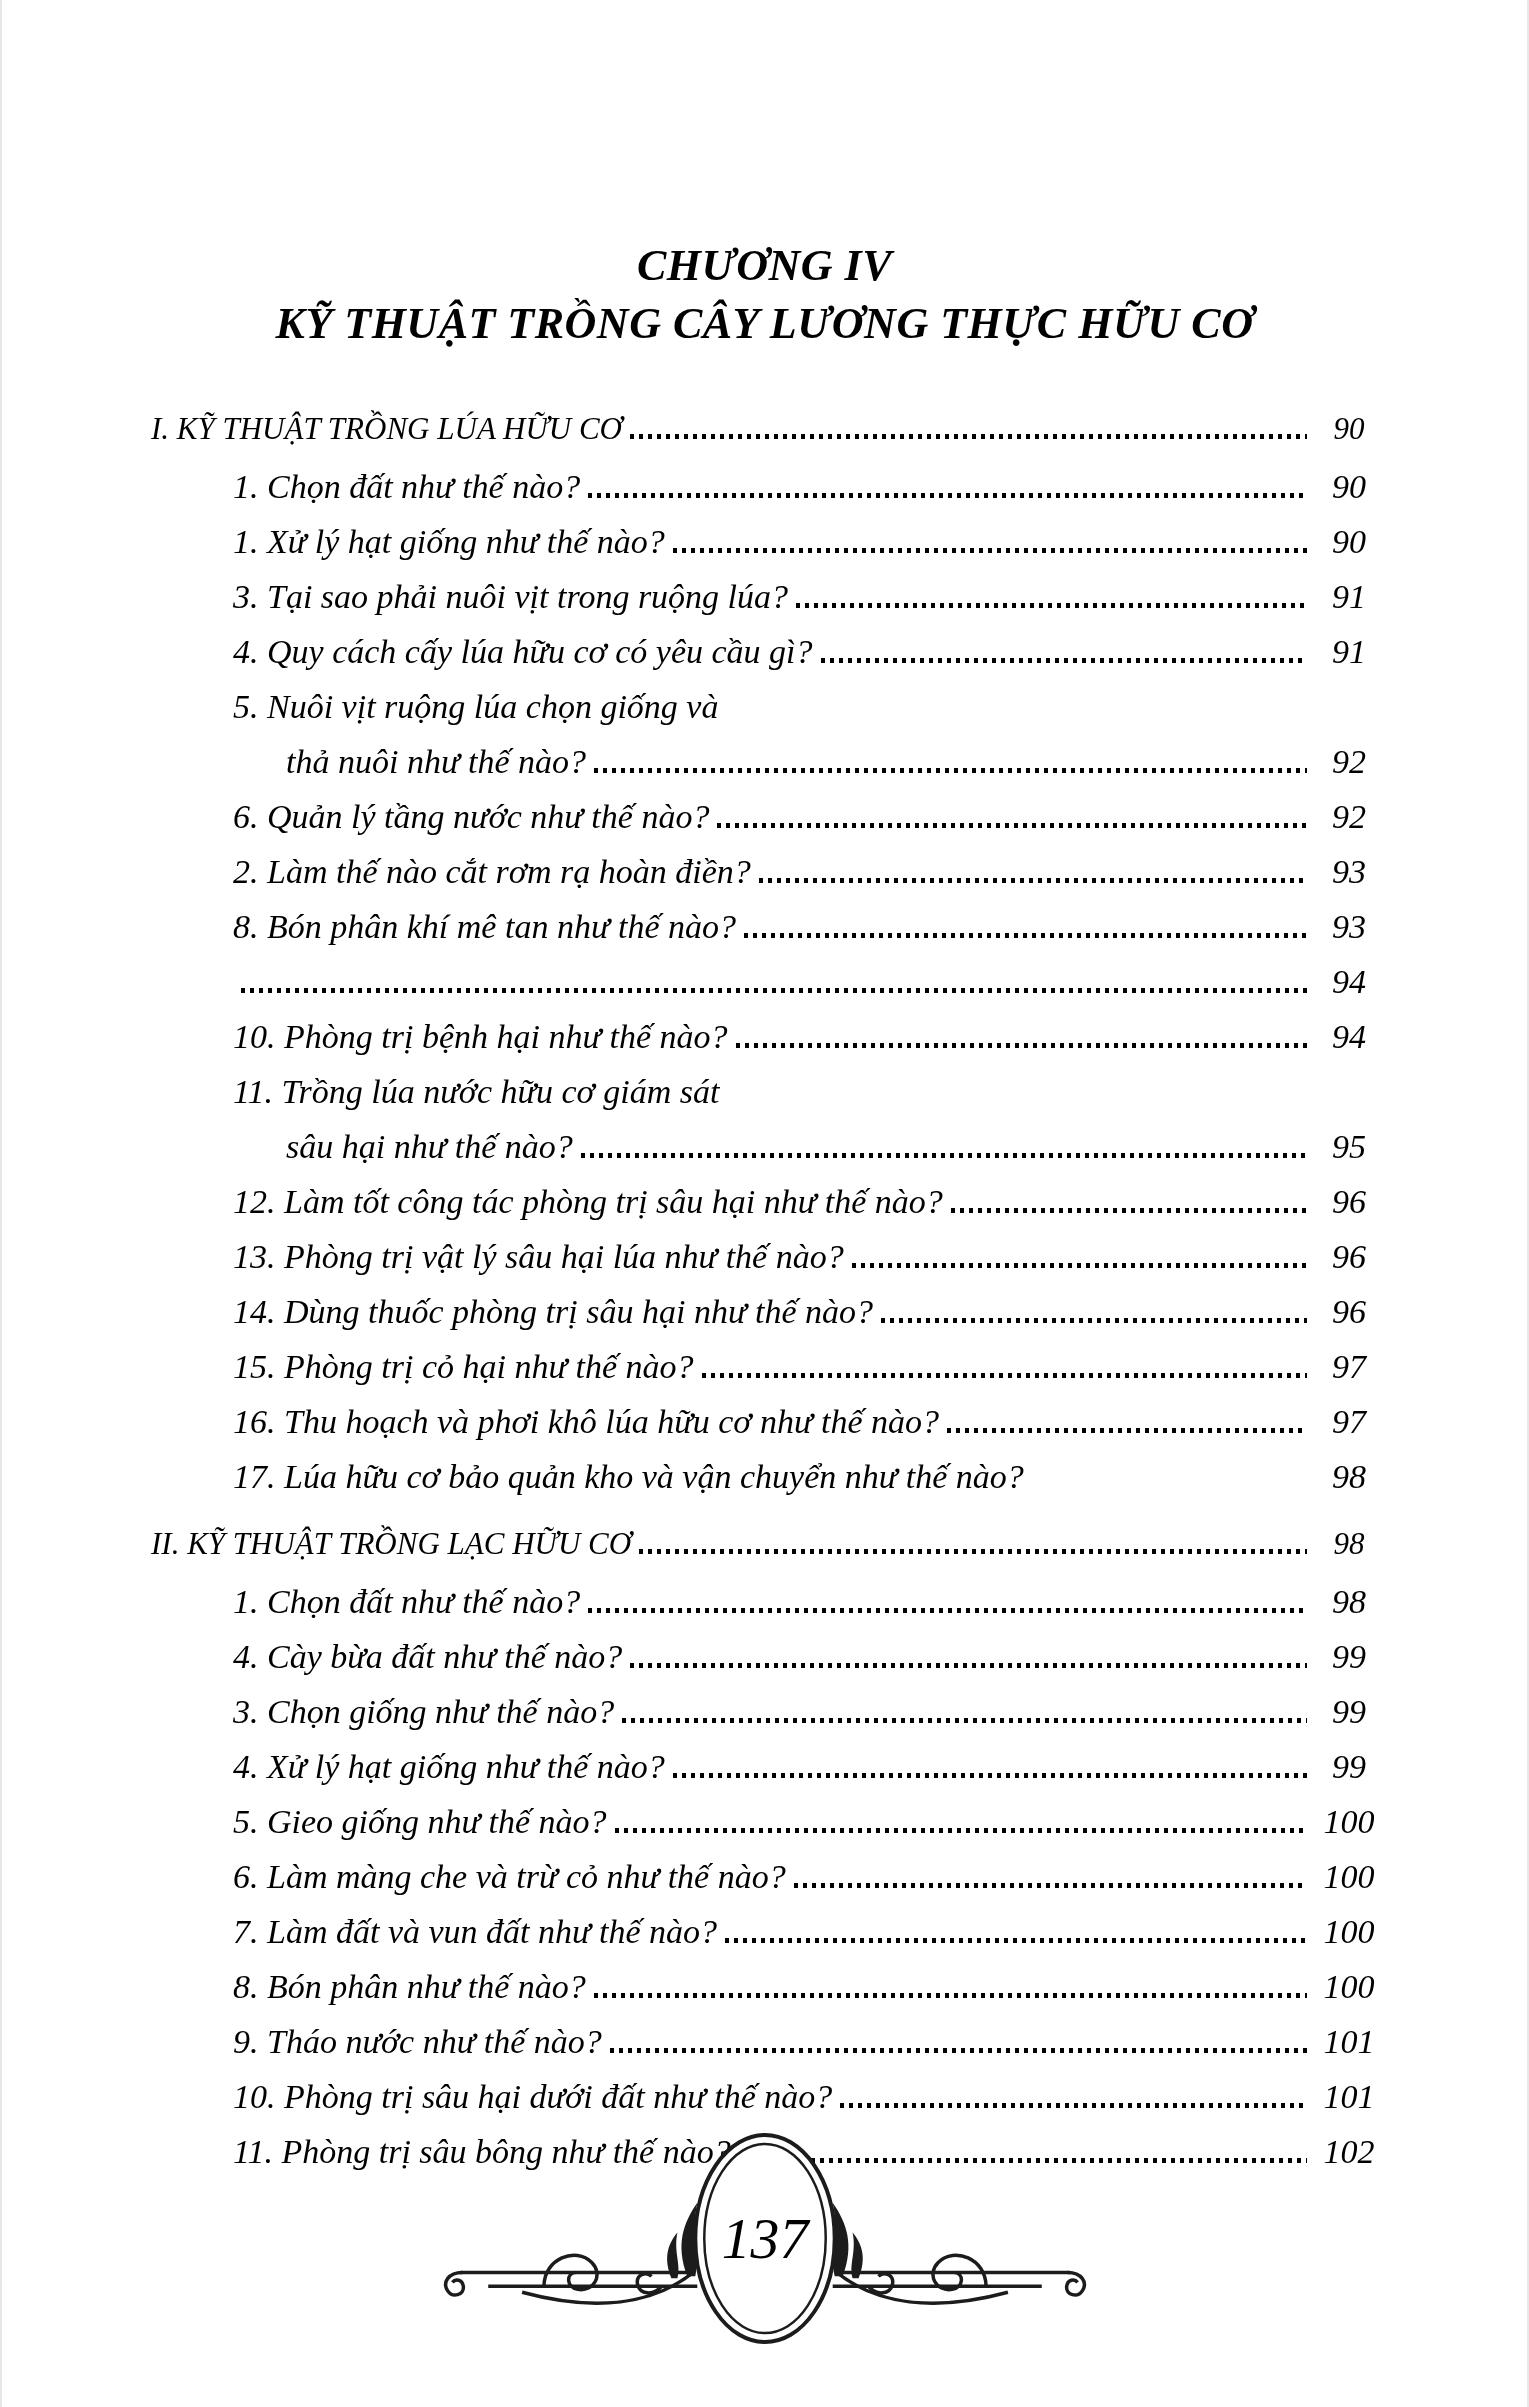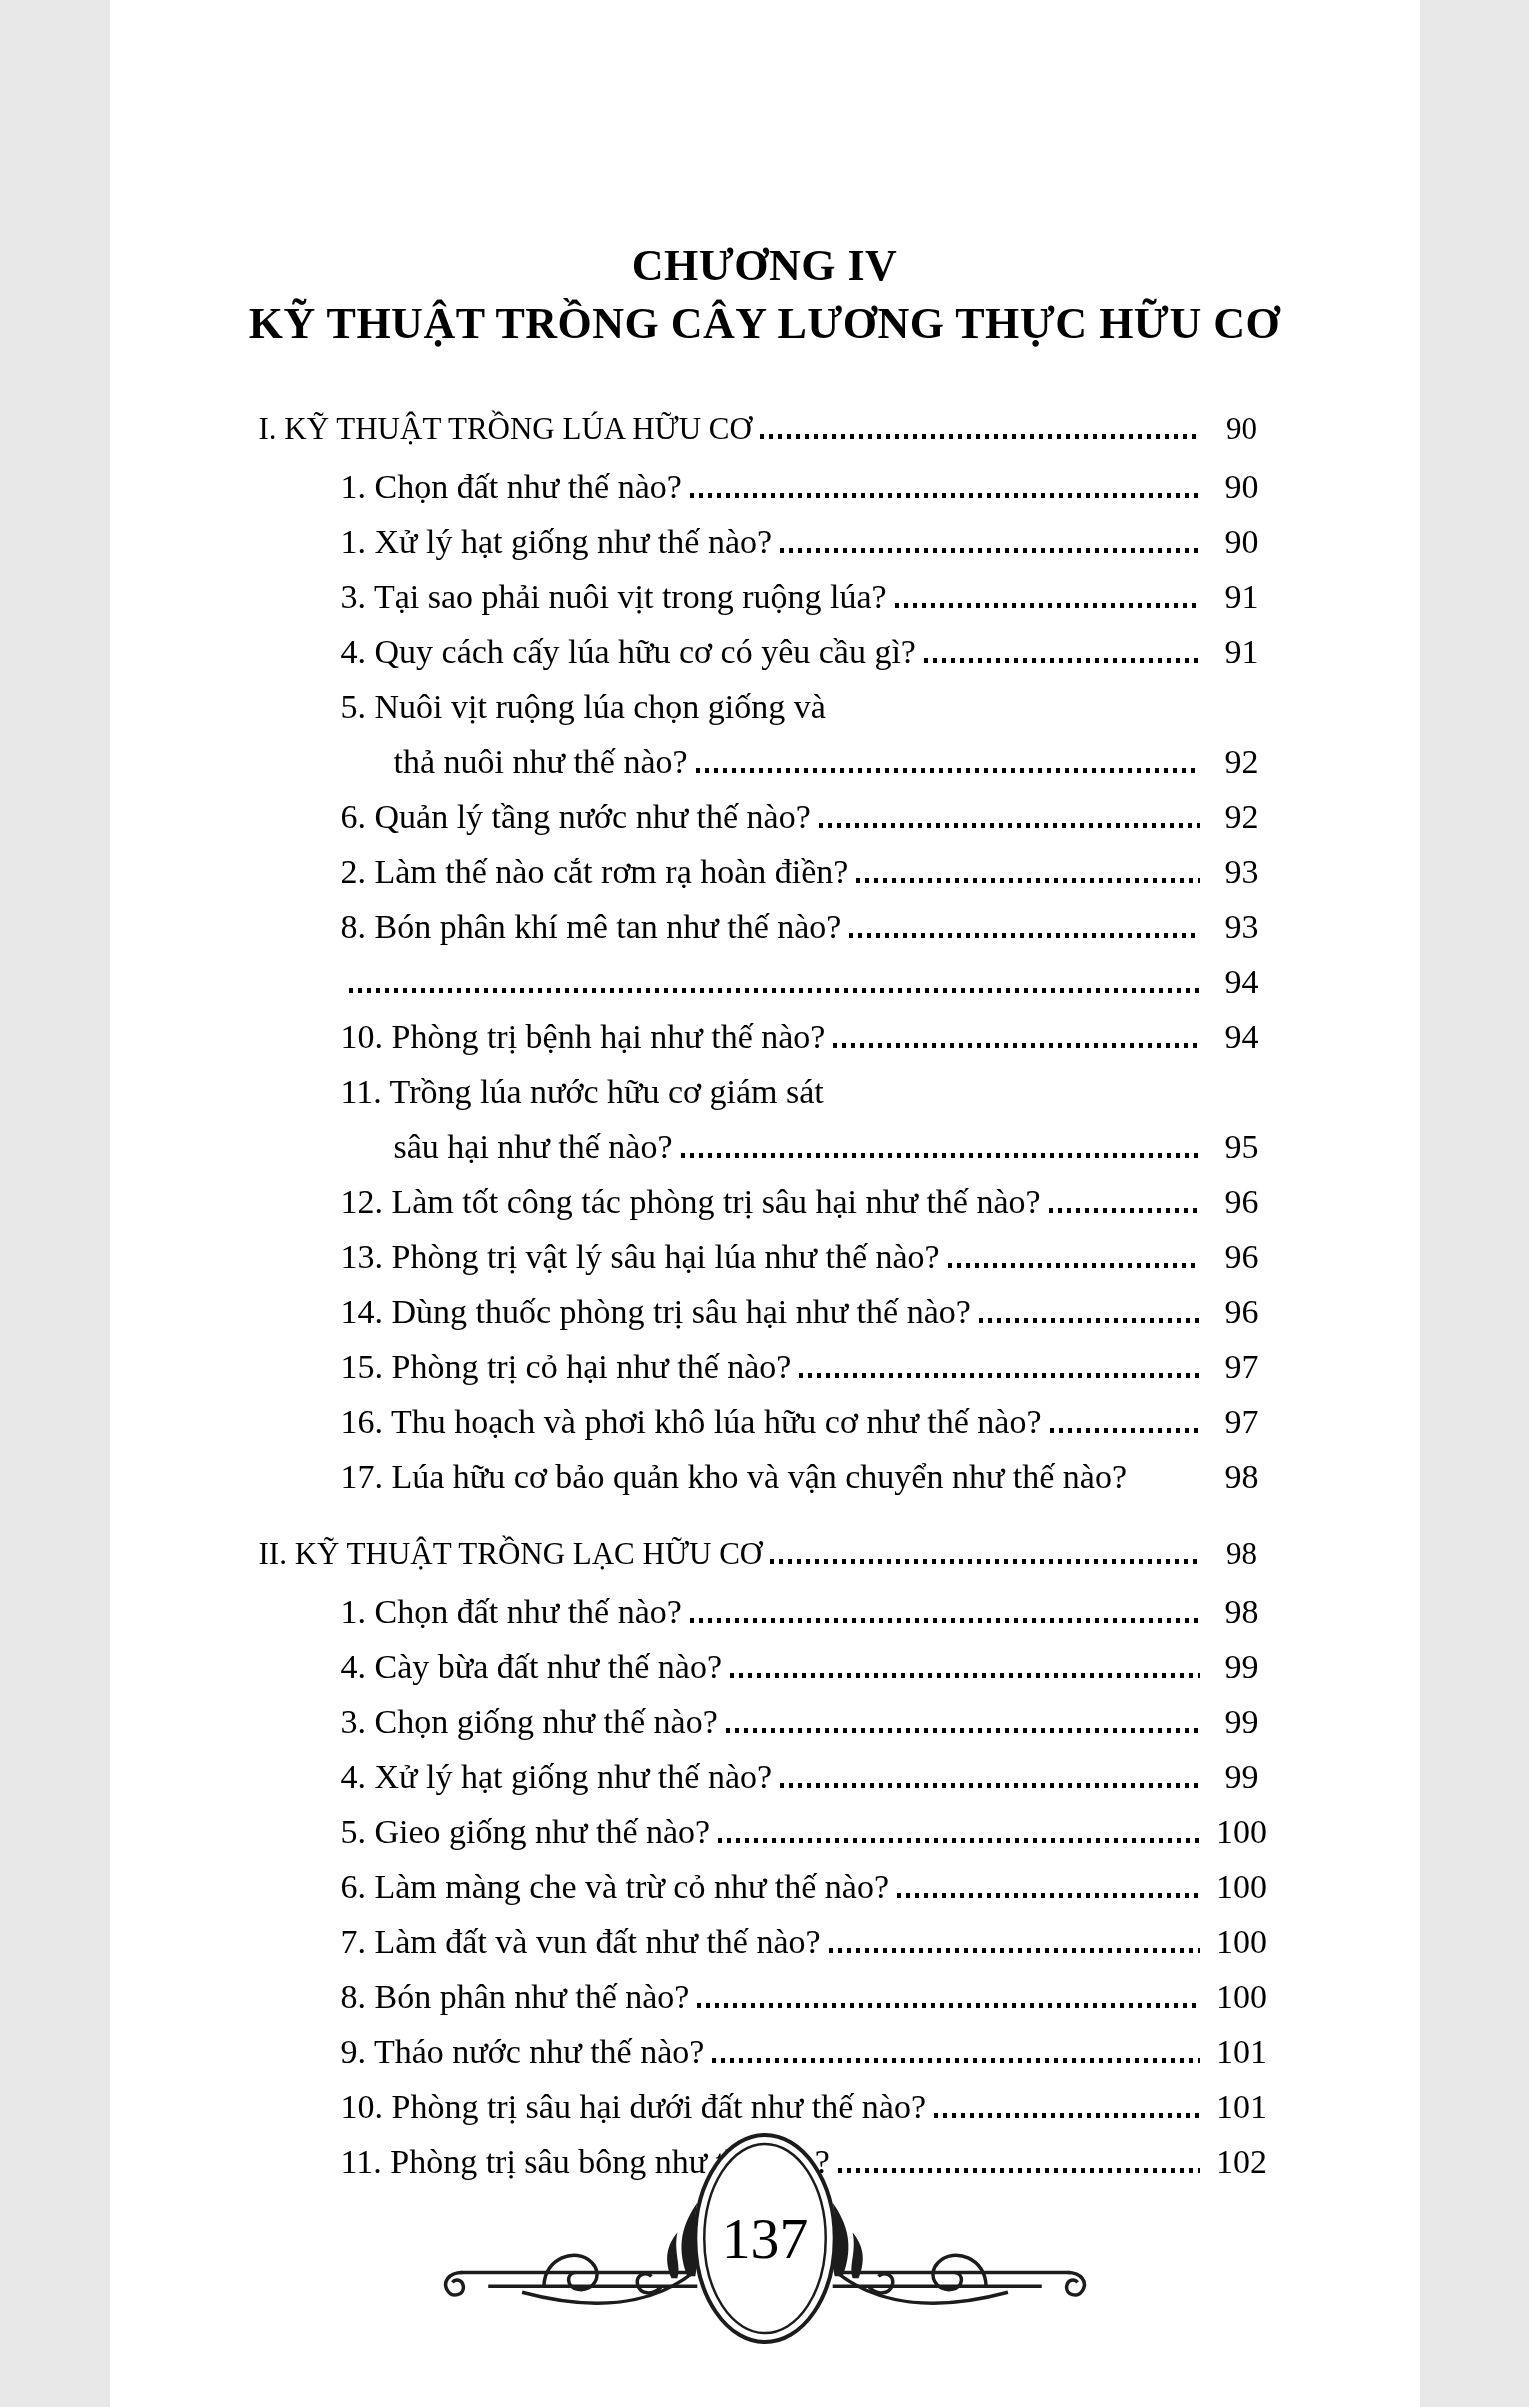--- a/index.html
+++ b/index.html
@@ -1,36 +1,37 @@
 <!DOCTYPE html>
 <html><head>
 <meta charset="utf-8">
 <style>
   html,body{margin:0;padding:0;background:#e8e8e8;}
   .page{
     position:relative;
-    width:1310px;height:2408px;
+    width:1525px;height:2408px;
     margin:0 auto;
     background:#ffffff;
     color:#000;
     font-family:"Liberation Serif", serif;
     overflow:hidden;
+    font-style:italic;
   }
   .chapter-heading{
     margin-top:237px;
     text-align:center;
     font-weight:bold;
     line-height:58px;
     font-size:44px;
     letter-spacing:0.5px;
   }
   .toc{
     margin:46px 146px 0 149px;
   }
-  .toc-section + .toc-section{margin-top:20px;}
+  .toc-section + .toc-section{margin-top:10px;}
   .toc-row{
     display:flex;
     align-items:baseline;
     font-size:34px;
     line-height:55px;
     padding-left:82px;
     white-space:nowrap;
   }
   .toc-row.heading{
     padding-left:0;

